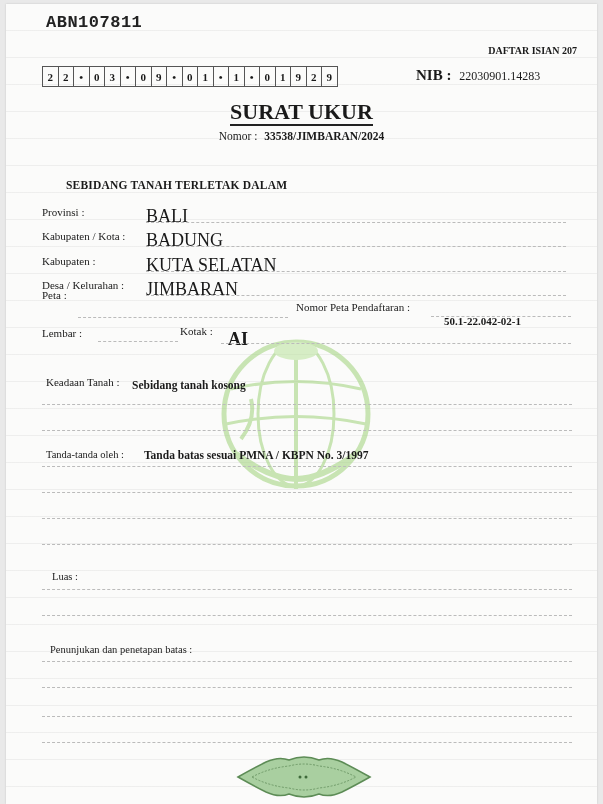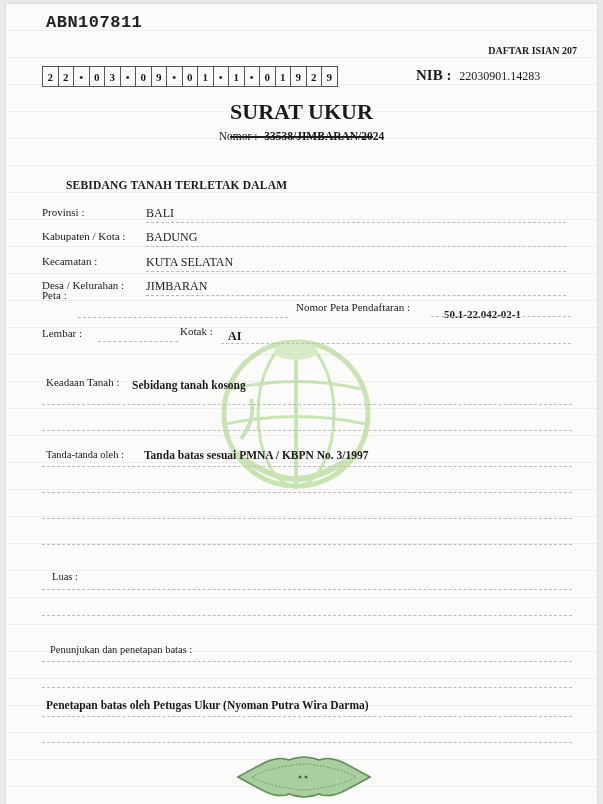--- a/index.html
+++ b/index.html
@@ -17,26 +17,26 @@
     overflow: hidden;
   }
   .abs { position: absolute; white-space: nowrap; }
   .serial { left: 40px; top: 9px; font-family: "Liberation Mono", "DejaVu Sans Mono", monospace; font-size: 17px; font-weight: bold; letter-spacing: 0.5px; color: #222; }
   .form-no { right: 20px; top: 41px; font-size: 10px; font-weight: bold; }
   .boxes { left: 36px; top: 62px; display: flex; border-left: 1px solid #555; }
   .box { width: 14.5px; height: 19px; border: 1px solid #555; border-left: none; font-size: 11px; font-weight: bold; display: flex; align-items: center; justify-content: center; }
   .nib { left: 410px; top: 63px; font-size: 15px; font-weight: bold; font-family: Liberation Serif, serif; }
   .nib .val { font-size: 12px; font-weight: normal; margin-left: 4px; }
   .title { left: 0; width: 591px; top: 95px; text-align: center; font-size: 22px; font-weight: bold; }
-  .title span { border-bottom: 2px solid #222; padding-bottom: 12px; }
+  .title span { border-bottom: 2px solid #222; padding-bottom: 0px; }
   .nomor { left: 0; width: 591px; top: 126px; text-align: center; font-size: 11.5px; }
   .nomor .v { font-weight: bold; margin-left: 4px; }
   .sect { left: 60px; top: 175px; font-size: 11.5px; font-weight: bold; letter-spacing: 0.2px; }
   .lbl { font-size: 11px; }
-  .val { font-size: 12px; }
+  .val { font-size: 18px; }
   .bold { font-weight: bold; }
   .dotted { position: absolute; height: 0; border-bottom: 1px dashed #bbb; }
   .watermark { position: absolute; left: 205px; top: 325px; width: 170px; height: 175px; opacity: 0.55; }
   .seal { position: absolute; left: 228px; top: 750px; width: 140px; height: 46px; }
 </style>
 </head>
 <body>
 
 <div class="page">
 
@@ -94,32 +94,32 @@
   <div class="abs sect">SEBIDANG TANAH TERLETAK DALAM</div>
 
   <div class="abs lbl" style="left:36px;top:202px;">Provinsi :</div>
   <div class="abs val" style="left:140px;top:202px;">BALI</div>
   <div class="dotted" style="left:140px;top:218px;width:420px;"></div>
 
   <div class="abs lbl" style="left:36px;top:226px;">Kabupaten / Kota :</div>
   <div class="abs val" style="left:140px;top:226px;">BADUNG</div>
   <div class="dotted" style="left:140px;top:242px;width:420px;"></div>
 
-  <div class="abs lbl" style="left:36px;top:251px;">Kecamatan :</div>
+  <div class="abs lbl" style="left:36px;top:251px;">Kabupaten :</div>
   <div class="abs val" style="left:140px;top:251px;">KUTA SELATAN</div>
   <div class="dotted" style="left:140px;top:267px;width:420px;"></div>
 
   <div class="abs lbl" style="left:36px;top:275px;">Desa / Kelurahan :</div>
   <div class="abs val" style="left:140px;top:275px;">JIMBARAN</div>
   <div class="dotted" style="left:140px;top:291px;width:420px;"></div>
 
   <div class="abs lbl" style="left:36px;top:285px;font-family:Liberation Serif, serif;">Peta :</div>
   <div class="dotted" style="left:72px;top:313px;width:210px;"></div>
   <div class="abs lbl" style="left:290px;top:297px;">Nomor Peta Pendaftaran :</div>
-  <div class="abs val bold" style="left:438px;top:304px;font-size:11px;">50.1-22.042-02-1</div>
+  <div class="abs val bold" style="left:438px;top:311px;font-size:11px;">50.1-22.042-02-1</div>
   <div class="dotted" style="left:425px;top:312px;width:140px;"></div>
 
   <div class="abs lbl" style="left:36px;top:323px;">Lembar :</div>
   <div class="dotted" style="left:92px;top:337px;width:80px;"></div>
   <div class="abs lbl" style="left:174px;top:321px;">Kotak :</div>
   <div class="abs val bold" style="left:222px;top:325px;">AI</div>
   <div class="dotted" style="left:215px;top:339px;width:350px;"></div>
 
   <div class="abs lbl" style="left:40px;top:372px;">Keadaan Tanah :</div>
   <div class="abs val bold" style="left:126px;top:375px;font-size:11.5px;">Sebidang tanah kosong</div>
@@ -134,21 +134,20 @@
   <div class="dotted" style="left:36px;top:540px;width:530px;"></div>
 
   <div class="abs lbl" style="left:46px;top:567px;font-size:10.5px;">Luas :</div>
   <div class="dotted" style="left:36px;top:585px;width:530px;"></div>
   <div class="dotted" style="left:36px;top:611px;width:530px;"></div>
 
   <div class="abs lbl" style="left:44px;top:640px;font-size:10.5px;">Penunjukan dan penetapan batas :</div>
   <div class="dotted" style="left:36px;top:657px;width:530px;"></div>
   <div class="dotted" style="left:36px;top:683px;width:530px;"></div>
 
-  <div class="abs val bold" style="left:40px;top:695px;font-size:11.5px;">Penetapan batas oleh Petugas Ukur (Nyoman Putra Wira Darma)</div>
   <div class="dotted" style="left:36px;top:712px;width:530px;"></div>
   <div class="dotted" style="left:36px;top:738px;width:530px;"></div>
 
   <svg class="seal" viewBox="0 0 140 46">
     <path d="M4 23 Q20 14 32 8 Q45 2 55 6 Q70 0 85 6 Q95 2 108 8 Q120 14 136 23 Q120 32 108 38 Q95 44 85 40 Q70 46 55 40 Q45 44 32 38 Q20 32 4 23 Z" fill="#a9cfa0" stroke="#5d8c56" stroke-width="1.5"></path>
     <path d="M18 23 Q35 14 55 12 Q70 8 85 12 Q105 14 122 23 Q105 32 85 34 Q70 38 55 34 Q35 32 18 23 Z" fill="none" stroke="#6f9a68" stroke-width="1" stroke-dasharray="2 1.5"></path>
     <circle cx="66" cy="23" r="1.5" fill="#3f6a3a"></circle>
     <circle cx="72" cy="23" r="1.5" fill="#3f6a3a"></circle>
   </svg>
 </div>

